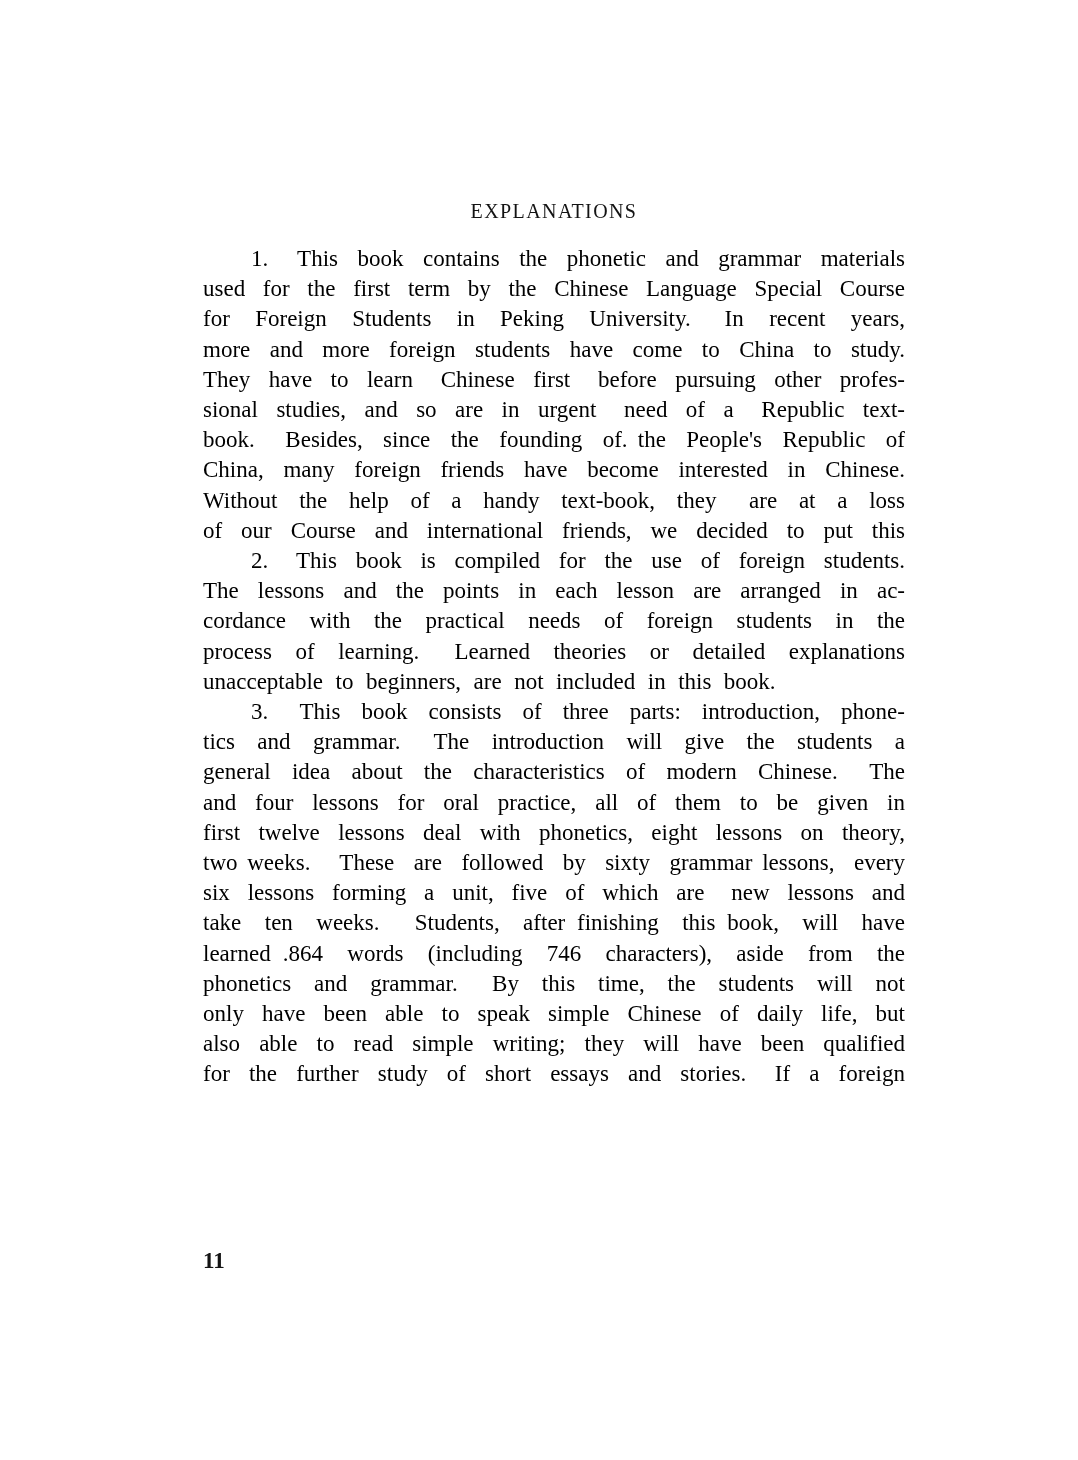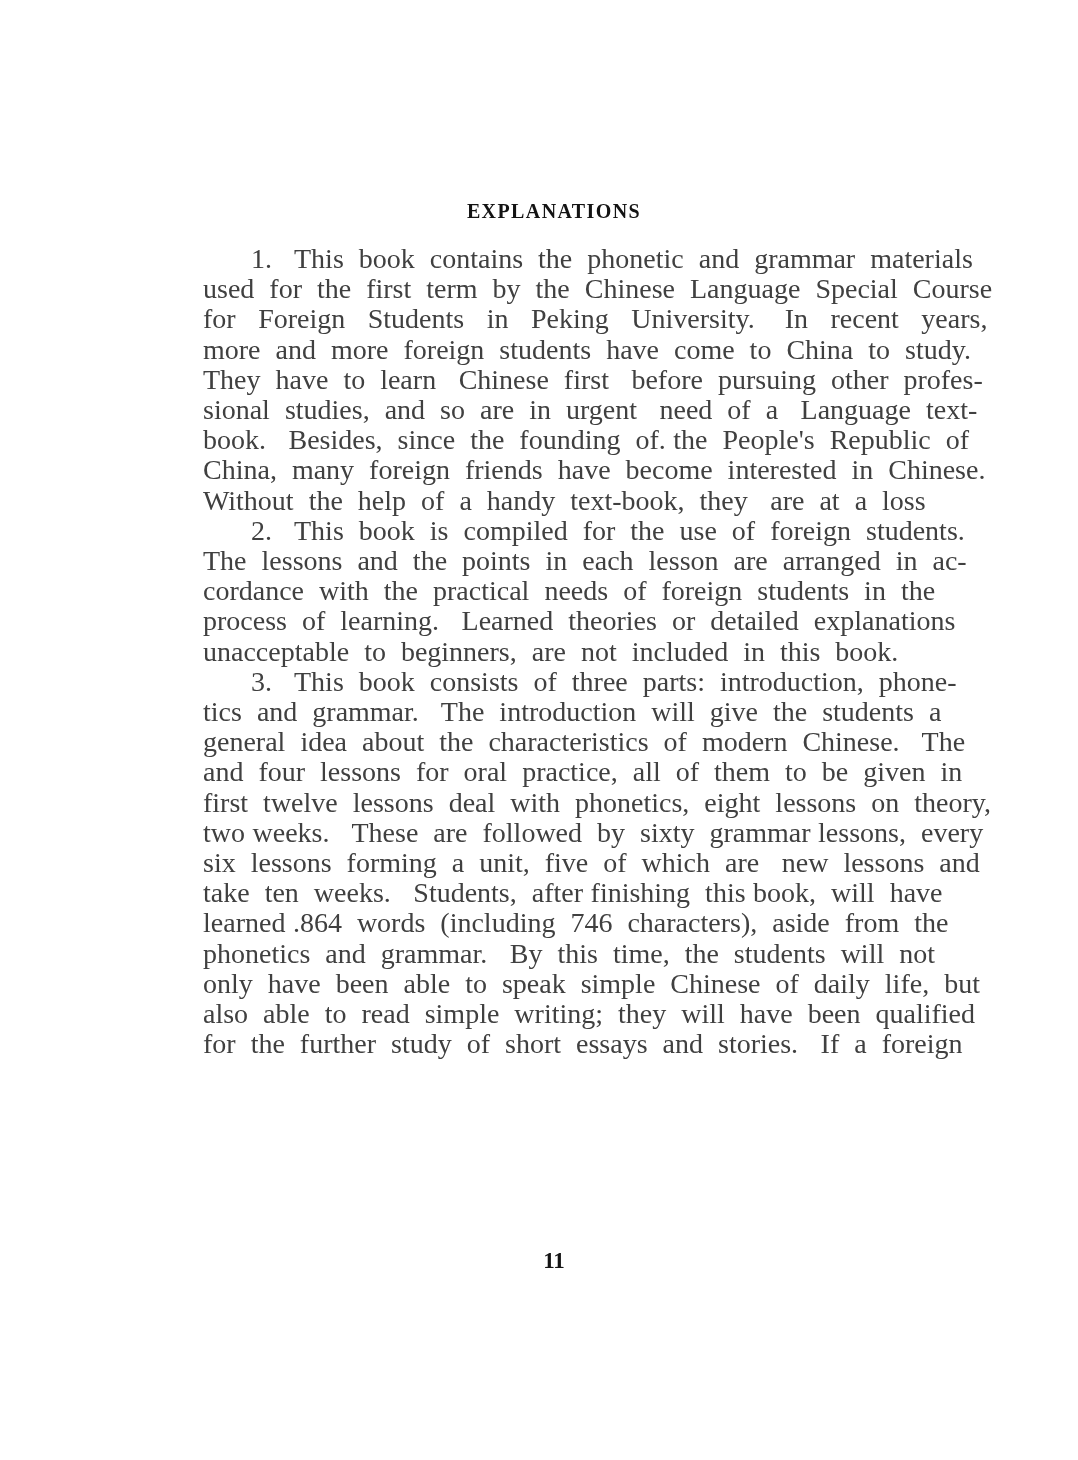--- a/index.html
+++ b/index.html
@@ -22,35 +22,35 @@
   
   .textblock {
     position: absolute;
     left: 203px;
     top: 196px;
     width: 702px;
   }
 
   .heading {
     font-size: 20px;
-    font-weight: bold;
+    font-weight: normal;
     text-align: center;
     letter-spacing: 1.4px;
     color: #131313;
     margin: 0 0 18px 0;
     line-height: 30px;
   }
 
   .para {
     margin: 0;
-    font-size: 28px;
+    font-size: 23px;
     line-height: 30.2px;
     text-align: justify;
     text-align-last: left;
-    color: #404040;
+    color: #000000;
     word-spacing: 0.5px;
     -webkit-font-smoothing: antialiased;
   }
 
   
   .line {
     display: block;
     text-align: justify;
     text-align-last: justify;
     white-space: pre;
@@ -62,45 +62,46 @@
   .line .ind {
     display: inline-block;
     width: 48px;
   }
 
   .folio {
     position: absolute;
     left: 203px;
     top: 1248px;
     width: 702px;
-    text-align: center;
+    text-align: left;
     font-size: 23px;
     font-weight: bold;
     color: #141414;
   }
 </style>
 </head>
 <body>
 
 <div class="page">
 
   <div class="textblock">
 
     <h1 class="heading">EXPLANATIONS</h1>
 
     <div class="para">
         <span class="line"><span class="ind"></span>1.   This  book  contains  the  phonetic  and  grammar  materials</span>
         <span class="line">used  for  the  first  term  by  the  Chinese  Language  Special  Course</span>
         <span class="line">for   Foreign   Students   in   Peking   University.    In   recent   years,</span>
         <span class="line">more  and  more  foreign  students  have  come  to  China  to  study.</span>
         <span class="line">They  have  to  learn   Chinese  first   before  pursuing  other  profes-</span>
-        <span class="line">sional  studies,  and  so  are  in  urgent   need  of  a   Language  text-</span>
+        <span class="line">sional  studies,  and  so  are  in  urgent   need  of  a   Republic  text-</span>
         <span class="line">book.   Besides,  since  the  founding  of. the  People's  Republic  of</span>
         <span class="line">China,  many  foreign  friends  have  become  interested  in  Chinese.</span>
         <span class="line">Without  the  help  of  a  handy  text-book,  they   are  at  a  loss</span>
+        <span class="line">of  our  Course  and  international  friends,  we  decided  to  put  this</span>
       </div>
     <div class="para">
         <span class="line"><span class="ind"></span>2.   This  book  is  compiled  for  the  use  of  foreign  students.</span>
         <span class="line">The  lessons  and  the  points  in  each  lesson  are  arranged  in  ac-</span>
         <span class="line">cordance  with  the  practical  needs  of  foreign  students  in  the</span>
         <span class="line">process  of  learning.   Learned  theories  or  detailed  explanations</span>
         <span class="line last">unacceptable  to  beginners,  are  not  included  in  this  book.</span>
       </div>
     <div class="para">
         <span class="line"><span class="ind"></span>3.   This  book  consists  of  three  parts:  introduction,  phone-</span>

